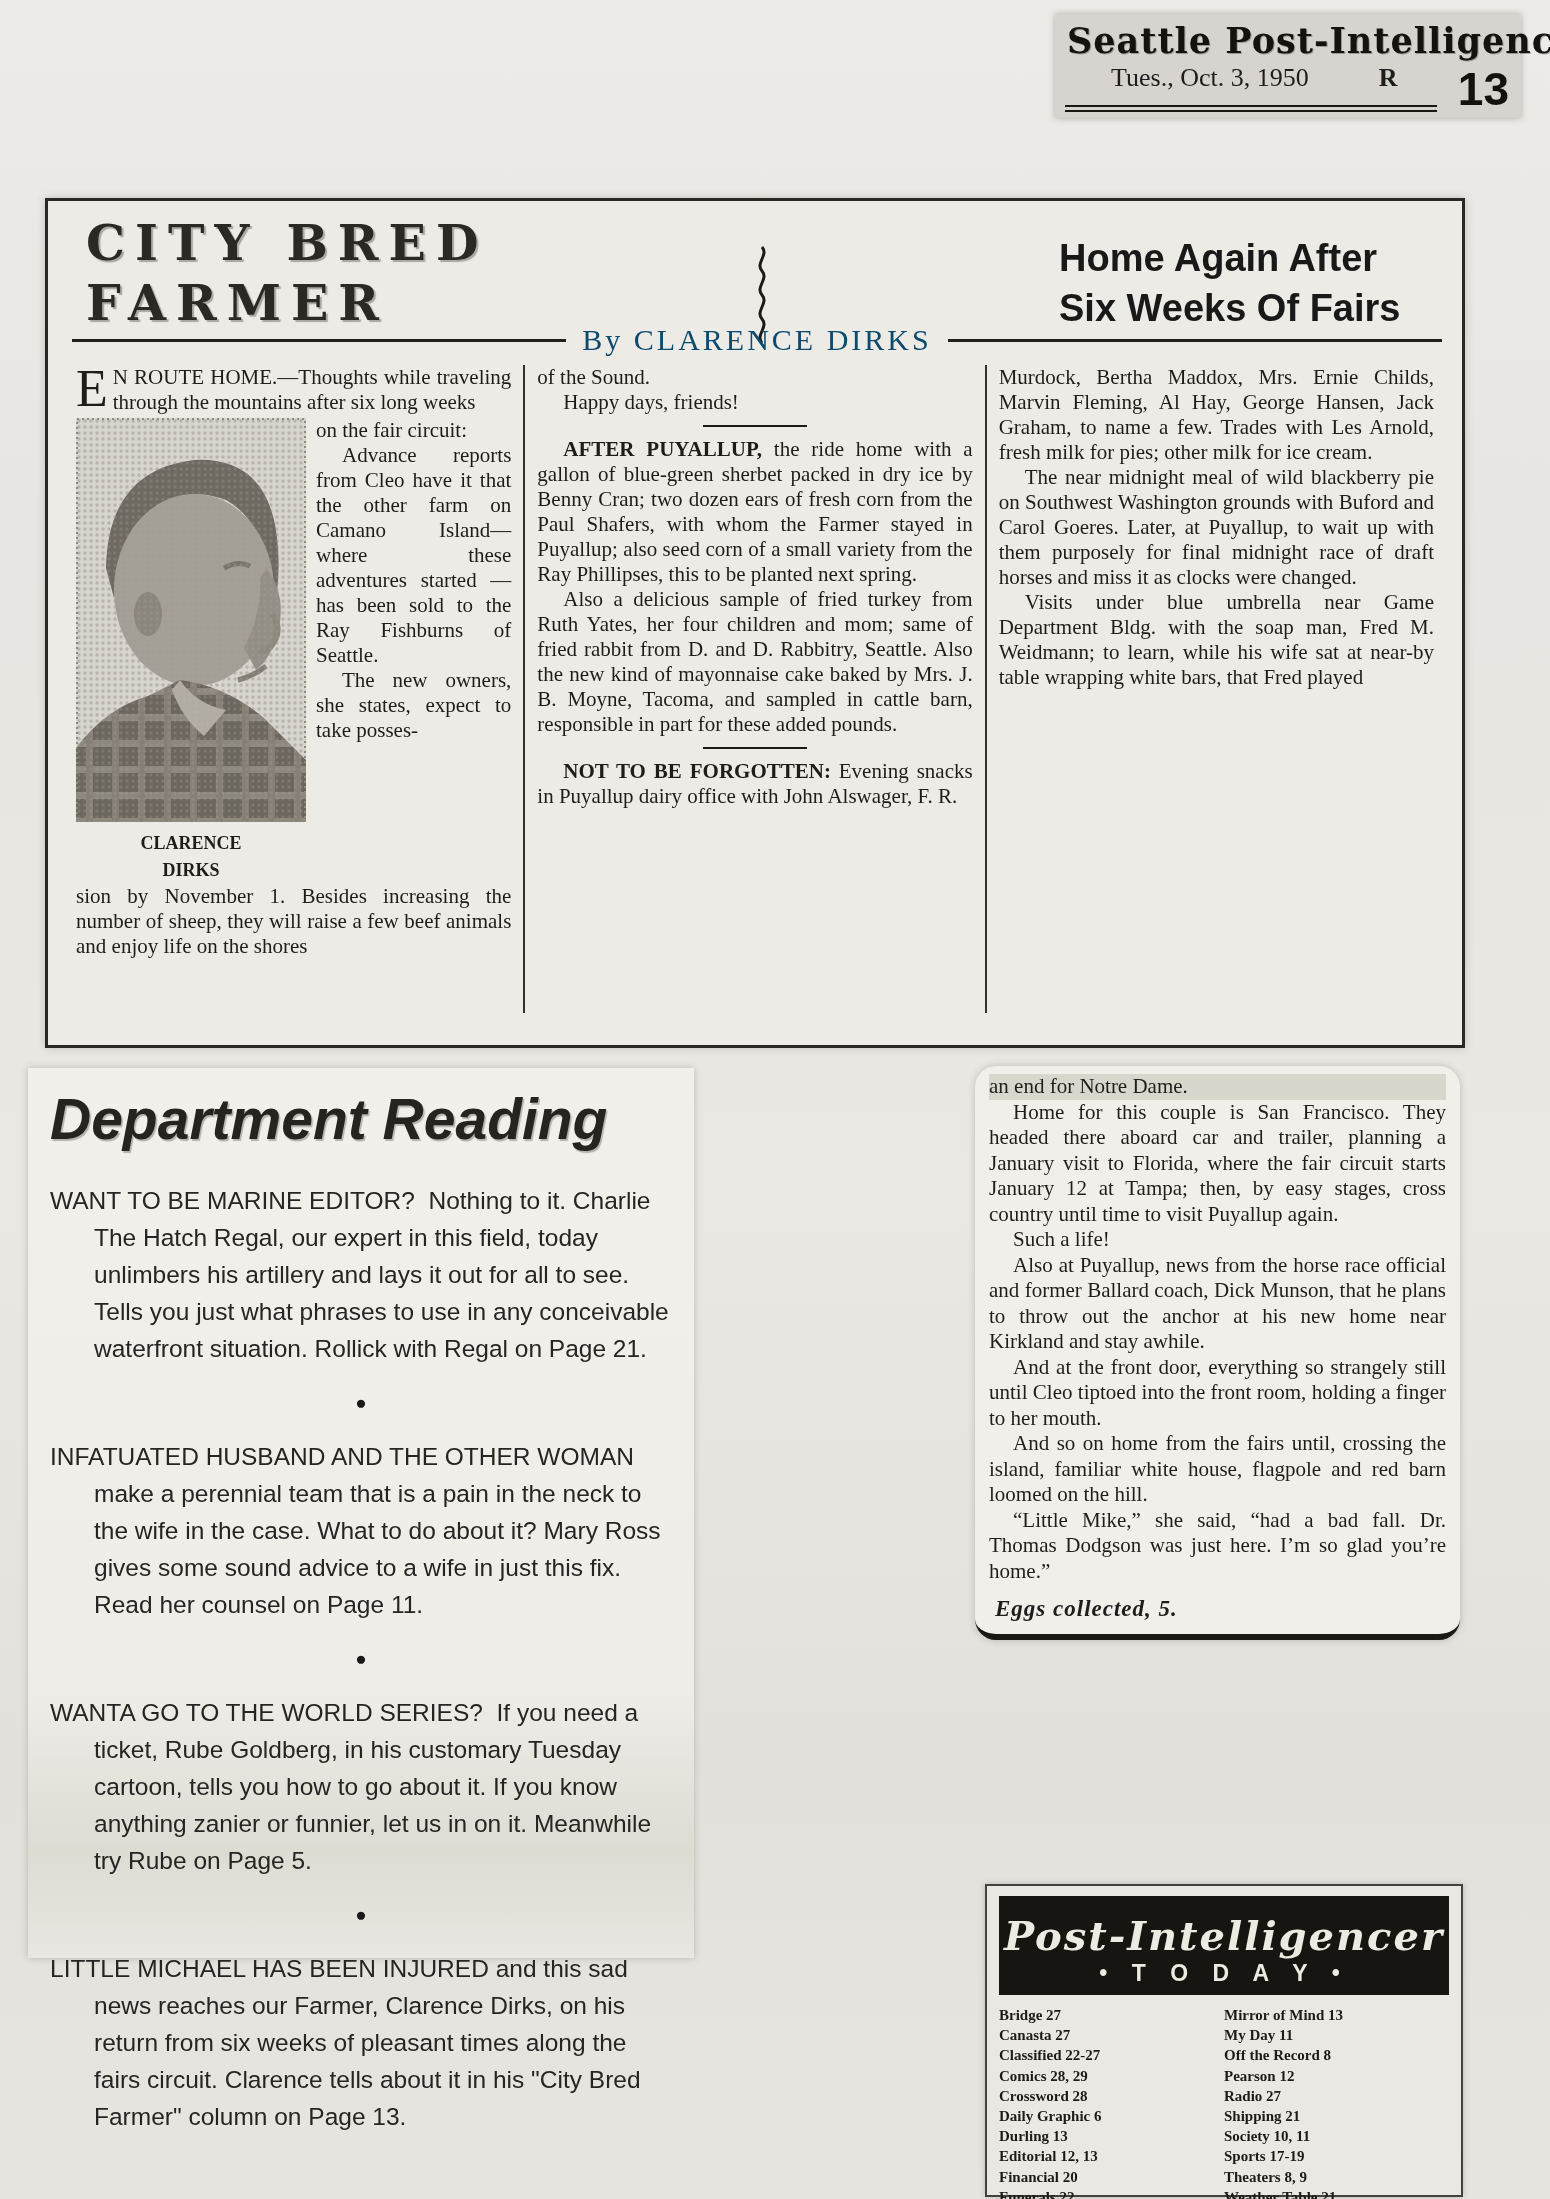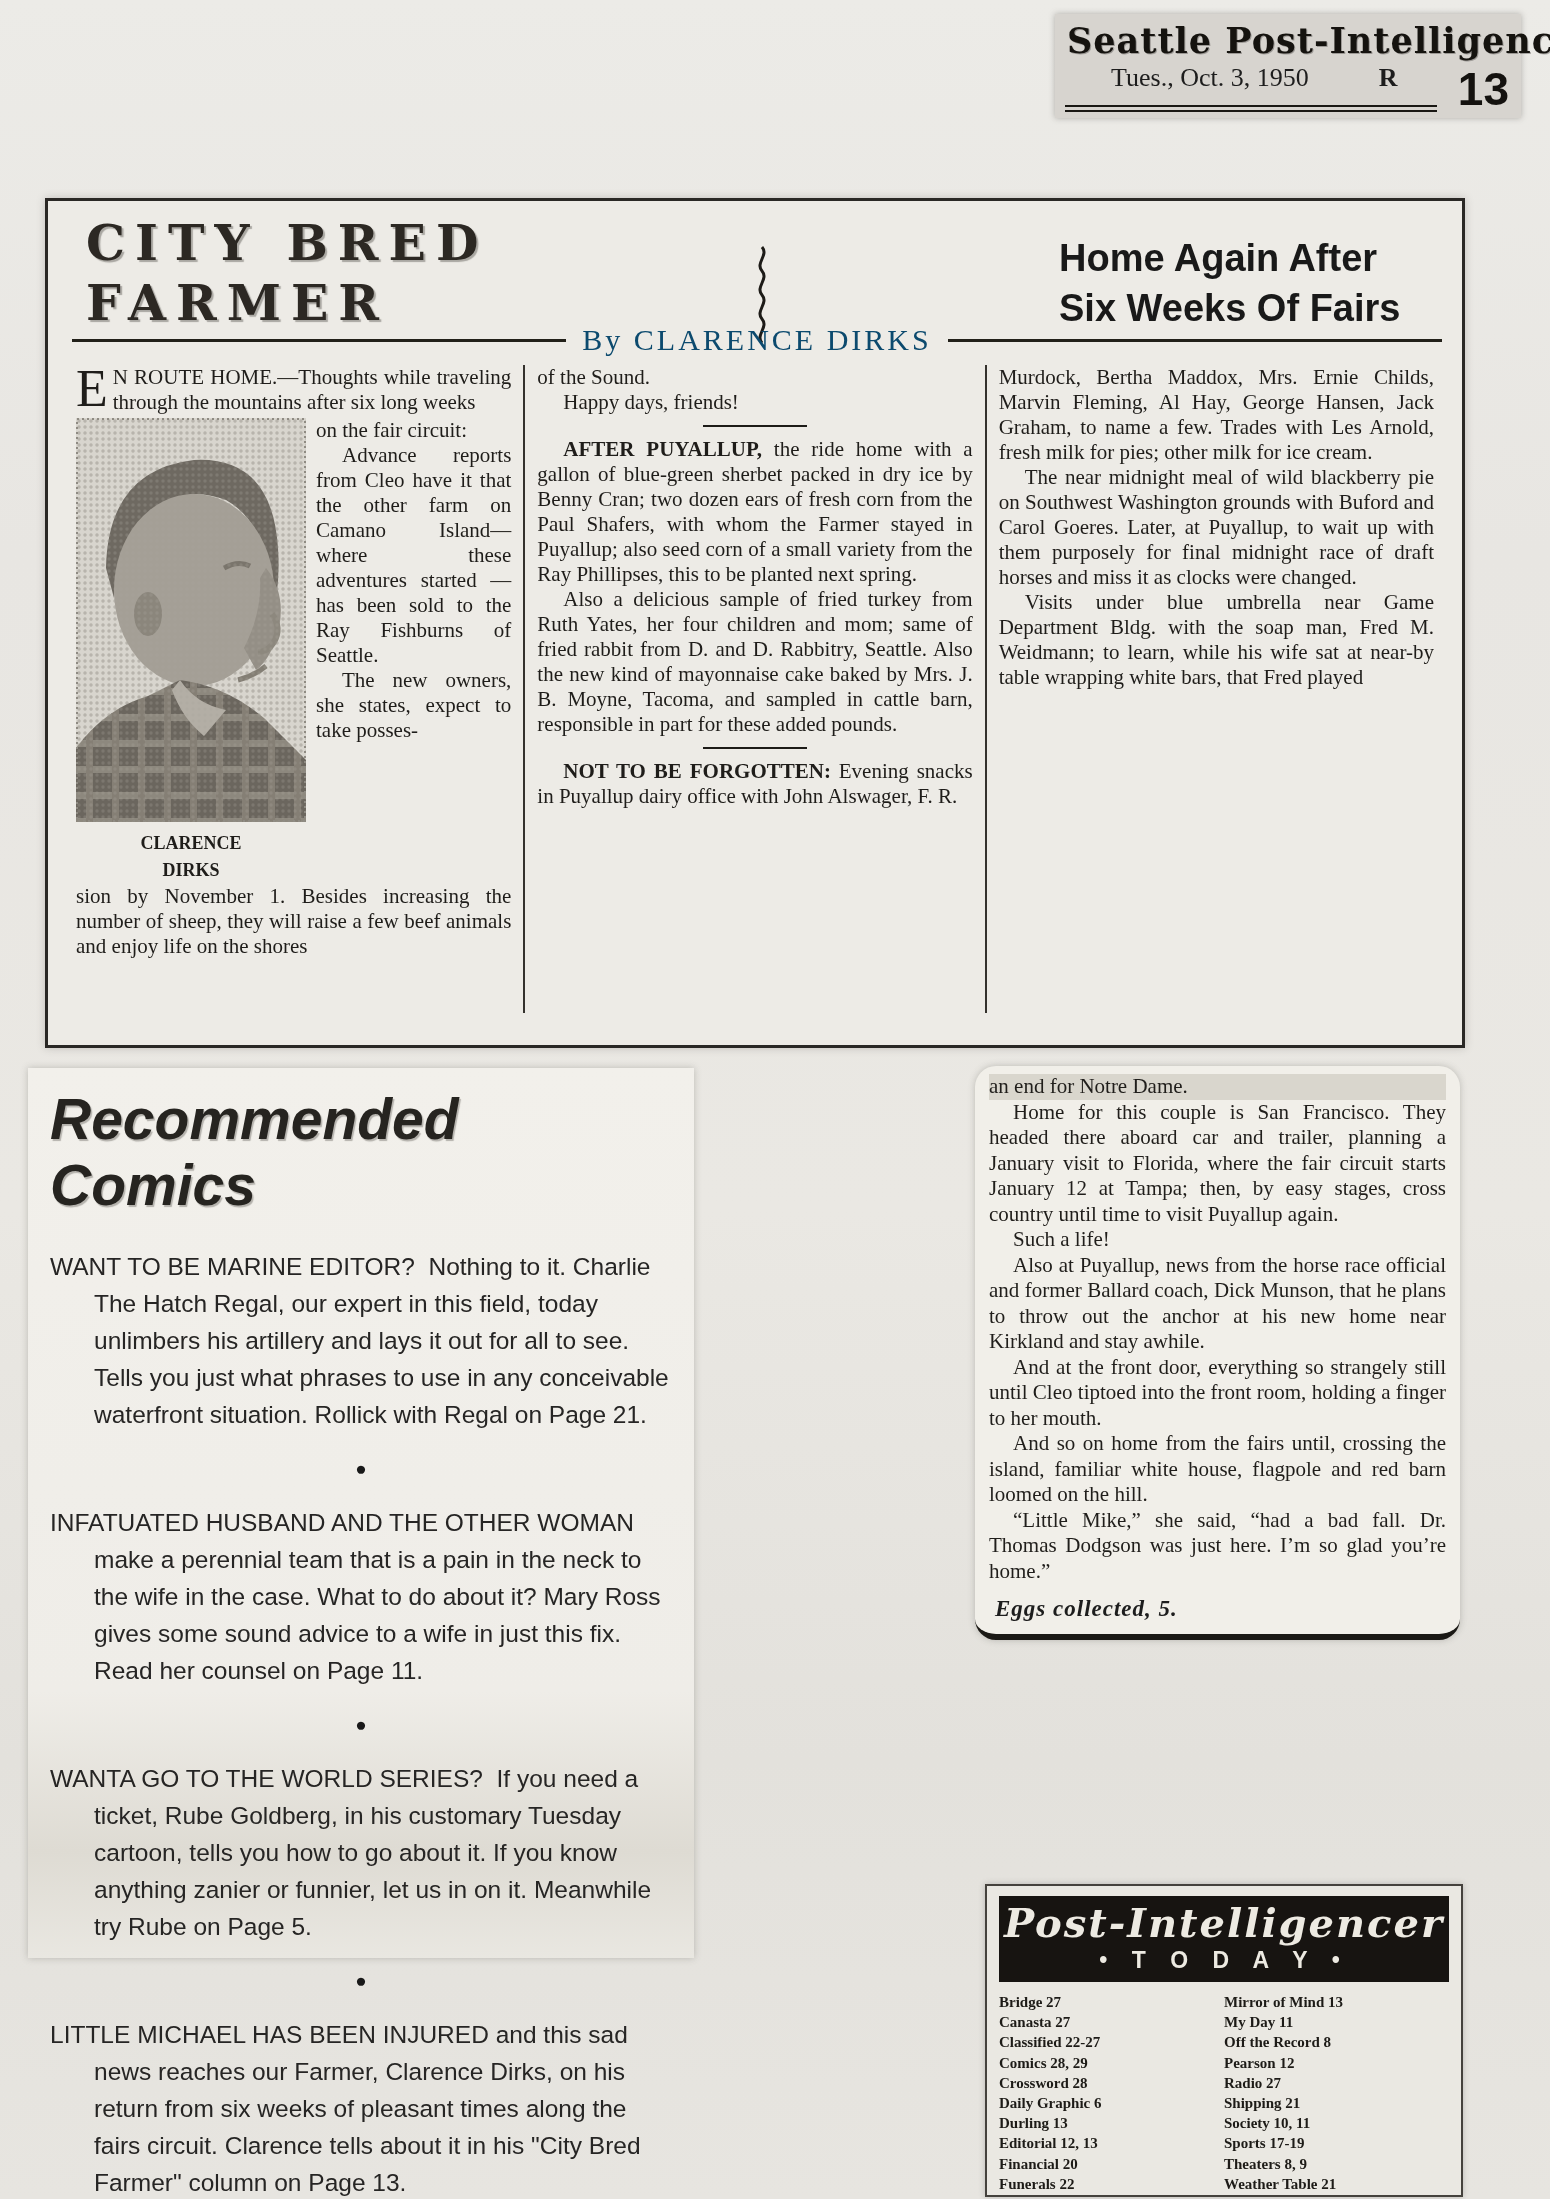--- a/index.html
+++ b/index.html
@@ -64,21 +64,21 @@
                 box-shadow:0 0 7px rgba(80,78,74,.3);border-radius:21px;}
   .continuation p{margin:0;text-align:justify;font-size:21px;line-height:25.5px;color:#201e1b;}
   .continuation p.ind{text-indent:24px;}
   .cont-first{background:#d9d6cd;}
   .eggs{font-style:italic;font-weight:bold;font-size:23px;margin-top:12px;padding-left:6px;letter-spacing:1px;}
 
   
   .today{position:absolute;left:985px;top:1884px;width:478px;height:313px;background:#eae8e2;
          border:2px solid #45423d;box-sizing:border-box;padding:10px 12px;
          box-shadow:0 0 6px rgba(80,78,74,.3);}
-  .today-banner{background:#171411;color:#edeae2;text-align:center;padding:5px 4px 8px;}
+  .today-banner{background:#171411;color:#edeae2;text-align:center;padding:18px 4px 8px;}
   .tb-title{font-family:"DejaVu Serif",serif;font-weight:bold;font-style:italic;
             font-size:40px;line-height:44px;letter-spacing:2px;white-space:nowrap;}
   .tb-sub{font-family:"Liberation Sans",sans-serif;font-weight:bold;font-size:23px;
           letter-spacing:9px;margin-top:2px;}
   .today-index{display:flex;margin-top:10px;font-weight:bold;font-size:15px;line-height:20.2px;color:#1d1b17;}
   .tcol{flex:1;}
   .tcol div{white-space:nowrap;}
 </style>
 </head>
 <body>
@@ -172,21 +172,21 @@
 
       <div class="col">
         <p>Murdock, Bertha Maddox, Mrs. Ernie Childs, Marvin Fleming, Al Hay, George Hansen, Jack Graham, to name a few. Trades with Les Arnold, fresh milk for pies; other milk for ice cream.</p>
         <p class="ind">The near midnight meal of wild blackberry pie on Southwest Washington grounds with Buford and Carol Goeres. Later, at Puyallup, to wait up with them purposely for final midnight race of draft horses and miss it as clocks were changed.</p>
         <p class="ind">Visits under blue umbrella near Game Department Bldg. with the soap man, Fred M. Weidmann; to learn, while his wife sat at near-by table wrapping white bars, that Fred played</p>
       </div>
     </div>
   </div>
 
   <div class="recommended">
-    <div class="rec-title">Recommended Comics</div>
+    <div class="rec-title">Department Reading</div>
     <p class="rec-item"><span>WANT TO BE MARINE EDITOR?</span>&nbsp;&nbsp;<span>Nothing to it.  Charlie The Hatch Regal, our expert in this field, today unlimbers his artillery and lays it out for all to see.  Tells you just what phrases to use in any conceivable waterfront situation.  Rollick with Regal on Page 21.</span></p>
     <div class="rec-sep">●</div>
     <p class="rec-item"><span>INFATUATED HUSBAND AND THE OTHER WOMAN</span> <span>make a perennial team that is a pain in the neck to the wife in the case.  What to do about it?  Mary Ross gives some sound advice to a wife in just this fix.  Read her counsel on Page 11.</span></p>
     <div class="rec-sep">●</div>
     <p class="rec-item"><span>WANTA GO TO THE WORLD SERIES?</span>&nbsp;&nbsp;<span>If you need a ticket, Rube Goldberg, in his customary Tuesday cartoon, tells you how to go about it.  If you know anything zanier or funnier, let us in on it.  Meanwhile try Rube on Page 5.</span></p>
     <div class="rec-sep">●</div>
     <p class="rec-item"><span>LITTLE MICHAEL HAS BEEN INJURED</span> <span>and this sad news reaches our Farmer, Clarence Dirks, on his return from six weeks of pleasant times along the fairs circuit.  Clarence tells about it in his "City Bred Farmer" column on Page 13.</span></p>
   </div>
 
   <div class="continuation">

